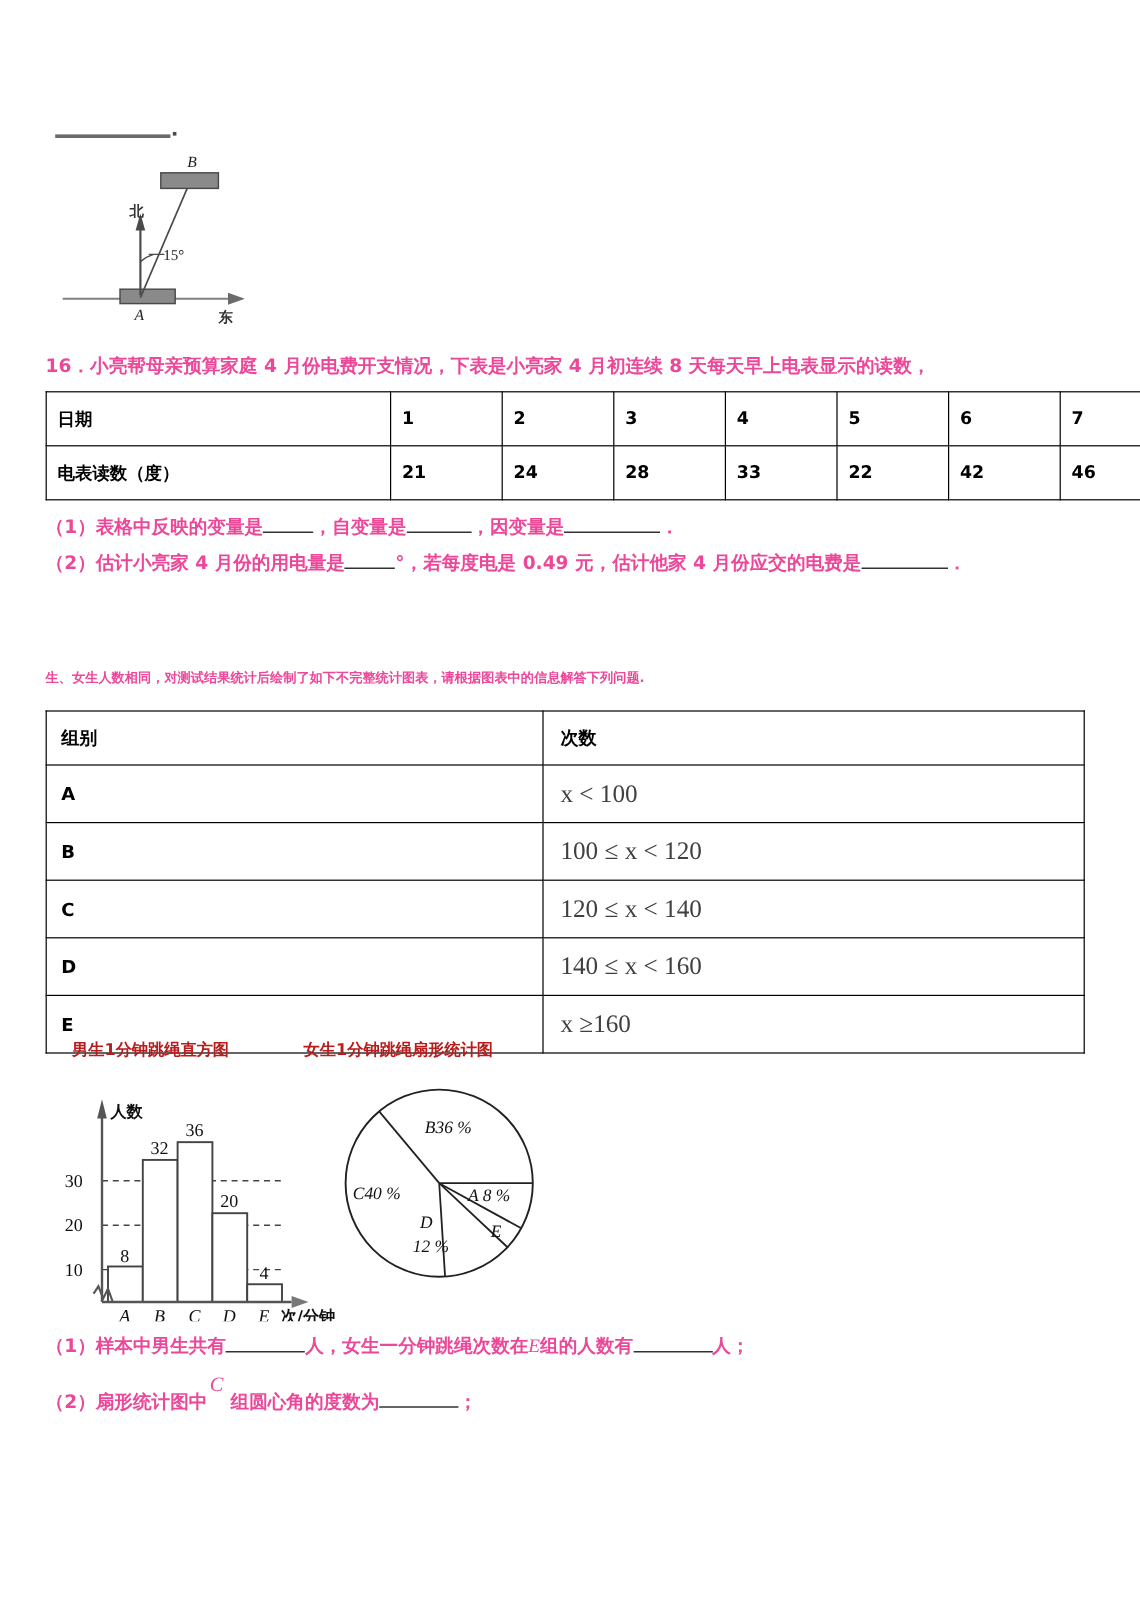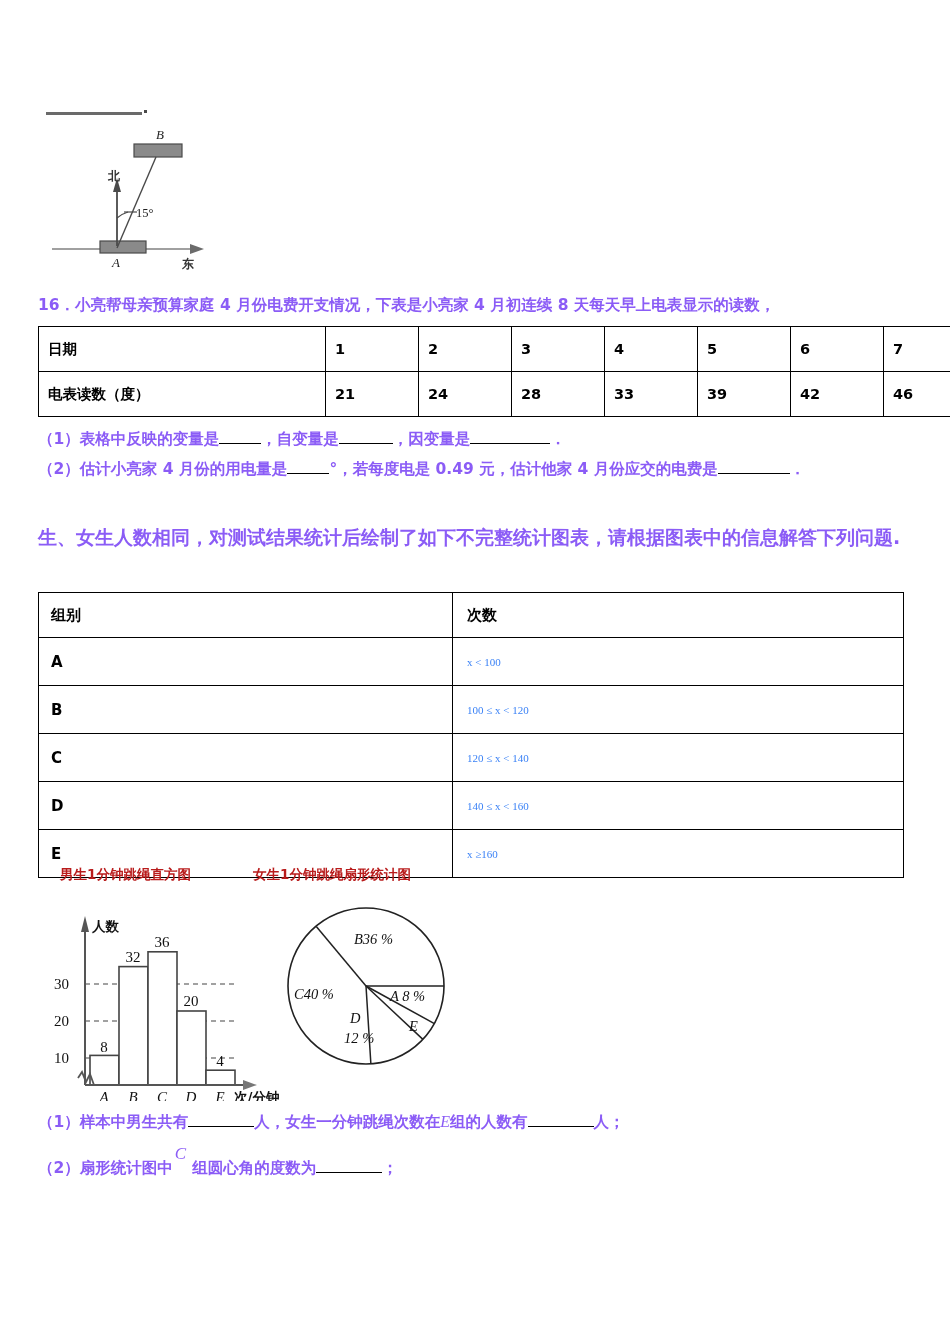--- a/index.html
+++ b/index.html
@@ -21,21 +21,21 @@
     width: 950px;
     height: 1344px;
   }
   .q-text {
     position: absolute;
     font-size: 15.5px;
     line-height: 22px;
     white-space: nowrap;
     font-family: "DejaVu Sans", "Liberation Sans", sans-serif;
     font-weight: 600;
-    color: #8b5cf6;
+    color: #ec4899;
   }
   .blank {
     display: inline-block;
     border-bottom: 1.6px solid #000;
     vertical-align: baseline;
     height: 15px;
   }
   .mathv {
     font-family: "Liberation Serif", "DejaVu Serif", serif;
     font-style: italic;
@@ -99,22 +99,22 @@
   #table-groups {
     left: 38px;
     top: 592px;
     width: 866px;
   }
   #table-groups td { height: 47px; }
   #table-groups td.g { width: 392px; }
   #table-groups td.f {
     font-family: "Liberation Serif", "DejaVu Serif", serif;
     font-weight: normal;
-    font-size: 11px;
-    color: #3b82f6;
+    font-size: 21px;
+    color: #404040;
     padding-left: 14px;
   }
   #table-groups td.g {
     font-size: 15px;
     padding-left: 12px;
   }
   #table-groups tr:first-child td { height: 44px; }
 
   
   .charts {
@@ -221,38 +221,38 @@
       <td class="val">6</td>
       <td class="val">7</td>
 
     </tr>
     <tr>
       <td class="label">电表读数（度）</td>
       <td class="val">21</td>
       <td class="val">24</td>
       <td class="val">28</td>
       <td class="val">33</td>
-      <td class="val">39</td>
+      <td class="val">22</td>
       <td class="val">42</td>
       <td class="val">46</td>
 
     </tr>
   </tbody>
     </table>
 
   <div class="q-text" style="left:38px; top:428px;">
     <span>（1）表格中反映的变量是</span><span class="blank" style="width:42px;"></span><span>，自变量是</span><span class="blank" style="width:54px;"></span><span>，因变量是</span><span class="blank" style="width:80px;"></span><span>．</span>
   </div>
 
   <div class="q-text" style="left:38px; top:458px;">
     <span>（2）估计小亮家 4 月份的用电量是</span><span class="blank" style="width:42px;"></span><span>°，若每度电是 0.49 元，估计他家 4 月份应交的电费是</span><span class="blank" style="width:72px;"></span><span>．</span>
   </div>
 
 
-  <div class="q-text" style="left:38px; top:526px; font-size:19px;">生、女生人数相同，对测试结果统计后绘制了如下不完整统计图表，请根据图表中的信息解答下列问题.</div>
+  <div class="q-text" style="left:38px; top:554px; font-size:11px;">生、女生人数相同，对测试结果统计后绘制了如下不完整统计图表，请根据图表中的信息解答下列问题.</div>
 
   <table class="grid" id="table-groups">
     <tbody>
         <tr>
       <td class="g">组别</td>
       <td style="font-family:Liberation Serif, serif;font-weight:bold;font-size:15px;padding-left:14px;">次数</td>
     </tr>
     <tr>
       <td class="g">A</td>
       <td class="f">x &lt; 100</td>

